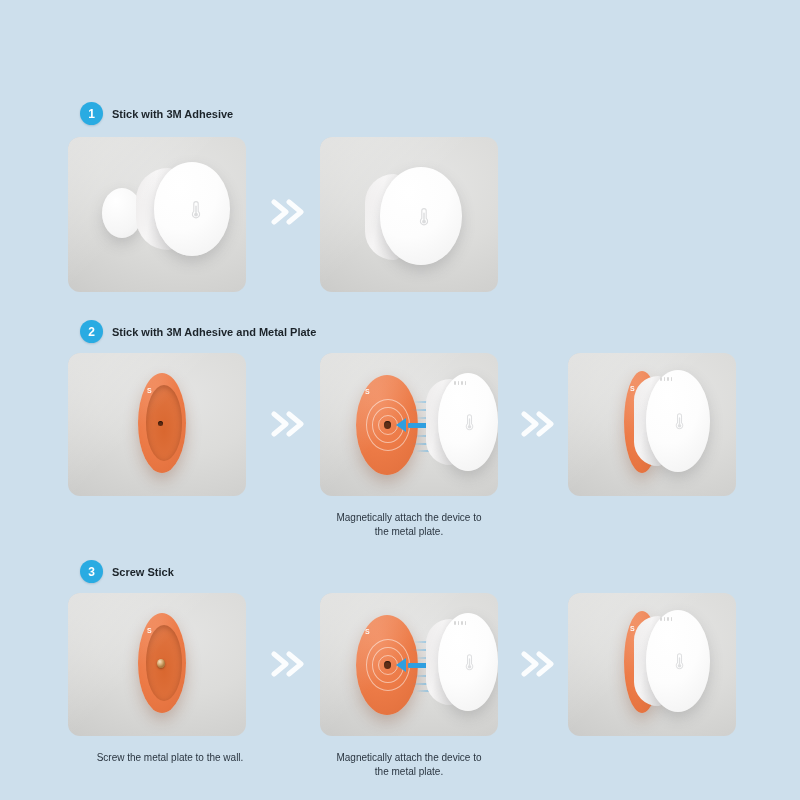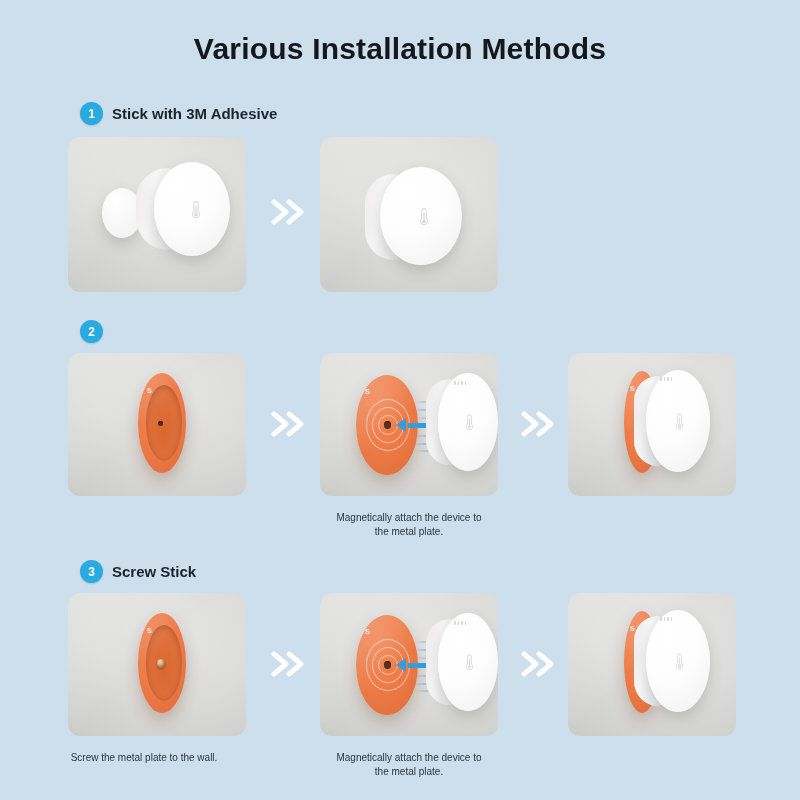--- a/index.html
+++ b/index.html
@@ -21,21 +21,21 @@
 
   
   .step-head { position: absolute; display: flex; align-items: center; gap: 9px; }
   .badge {
     width: 23px; height: 23px; border-radius: 50%;
     background: #29abe2; color: #ffffff;
     font-size: 12px; font-weight: 700;
     display: flex; align-items: center; justify-content: center;
     box-shadow: 0 1px 2px rgba(0,60,100,.18);
   }
-  .step-title { font-size: 15px; font-weight: 700; color: #1b2329; }
+  .step-title { font-size: 11px; font-weight: 700; color: #1b2329; }
 
   
   .panel {
     position: absolute;
     border-radius: 12px;
     background:
       radial-gradient(120% 110% at 62% 30%, #e4e4e3 0%, #dcdcda 38%, #cfcfcd 72%, #c3c3c1 100%);
     overflow: hidden;
   }
   .panel::after {
@@ -124,21 +124,20 @@
     position:absolute; border-radius:50%;
     background: radial-gradient(50% 50% at 50% 50%, rgba(90,90,95,.30) 0%, rgba(90,90,95,0) 70%);
     filter: blur(2px);
   }
 </style>
 </head>
 <body>
 
 <div class="page">
 
-  <div class="title">Various Installation Methods</div>
 
   <div class="step-head" style="left:80px; top:102px;">
     <div class="badge">1</div>
     <div class="step-title">Stick with 3M Adhesive</div>
   </div>
 
   <div class="panel" style="left:68px; top:137px; width:178px; height:155px;">
     <div class="stage">
       <div class="shadow" style="left:28px; top:58px; width:50px; height:48px;"></div>
 
@@ -176,20 +175,21 @@
           <path d="M6 1.6 a2.2 2.2 0 0 1 2.2 2.2 v7.6 a3.6 3.6 0 1 1 -4.4 0 V3.8 A2.2 2.2 0 0 1 6 1.6 z" fill="none" stroke="#8e9196" stroke-width="1.1"></path>
           <circle cx="6" cy="14.6" r="1.9" fill="#8e9196"></circle>
           <rect x="5.3" y="5.4" width="1.4" height="8" rx=".7" fill="#8e9196"></rect>
         </svg>
       </div>
     </div>
   </div>
 
   <div class="step-head" style="left:80px; top:320px;">
     <div class="badge">2</div>
+    <div class="step-title">Stick with 3M Adhesive and Metal Plate</div>
   </div>
 
   <div class="panel" style="left:68px; top:353px; width:178px; height:143px;">
     <div class="stage">
       <div class="shadow" style="left:58px; top:24px; width:74px; height:100px;"></div>
       <div class="plate" style="left:70px; top:20px; width:48px; height:100px;">
         <div class="disc"></div>
         <div class="dish" style="left:8px; top:12px; width:36px; height:76px;"></div>
         <div class="hole" style="left:20px; top:48px; width:5px; height:5px;"></div>
         <div class="logo" style="left:9px; top:14px;">S</div>
@@ -375,21 +375,21 @@
         </div>
         <svg class="glyph" style="left:40px; top:42px;" width="11" height="19" viewBox="0 0 12 20">
           <path d="M6 1.6 a2.2 2.2 0 0 1 2.2 2.2 v7.6 a3.6 3.6 0 1 1 -4.4 0 V3.8 A2.2 2.2 0 0 1 6 1.6 z" fill="none" stroke="#9a9da2" stroke-width="1.1"></path>
           <circle cx="6" cy="14.6" r="1.9" fill="#9a9da2"></circle>
           <rect x="5.3" y="5.4" width="1.4" height="8" rx=".7" fill="#9a9da2"></rect>
         </svg>
       </div>
     </div>
   </div>
 
-  <div class="caption" style="left:55px; top:751px; width:178px;">
+  <div class="caption" style="left:81px; top:751px; width:178px;">
     <div>Screw the metal plate to the wall.</div>
   </div>
   <div class="caption" style="left:320px; top:751px; width:178px;">
     <div>Magnetically attach the device to</div>
     <div>the metal plate.</div>
   </div>
 
 </div>
 
 </body></html>

